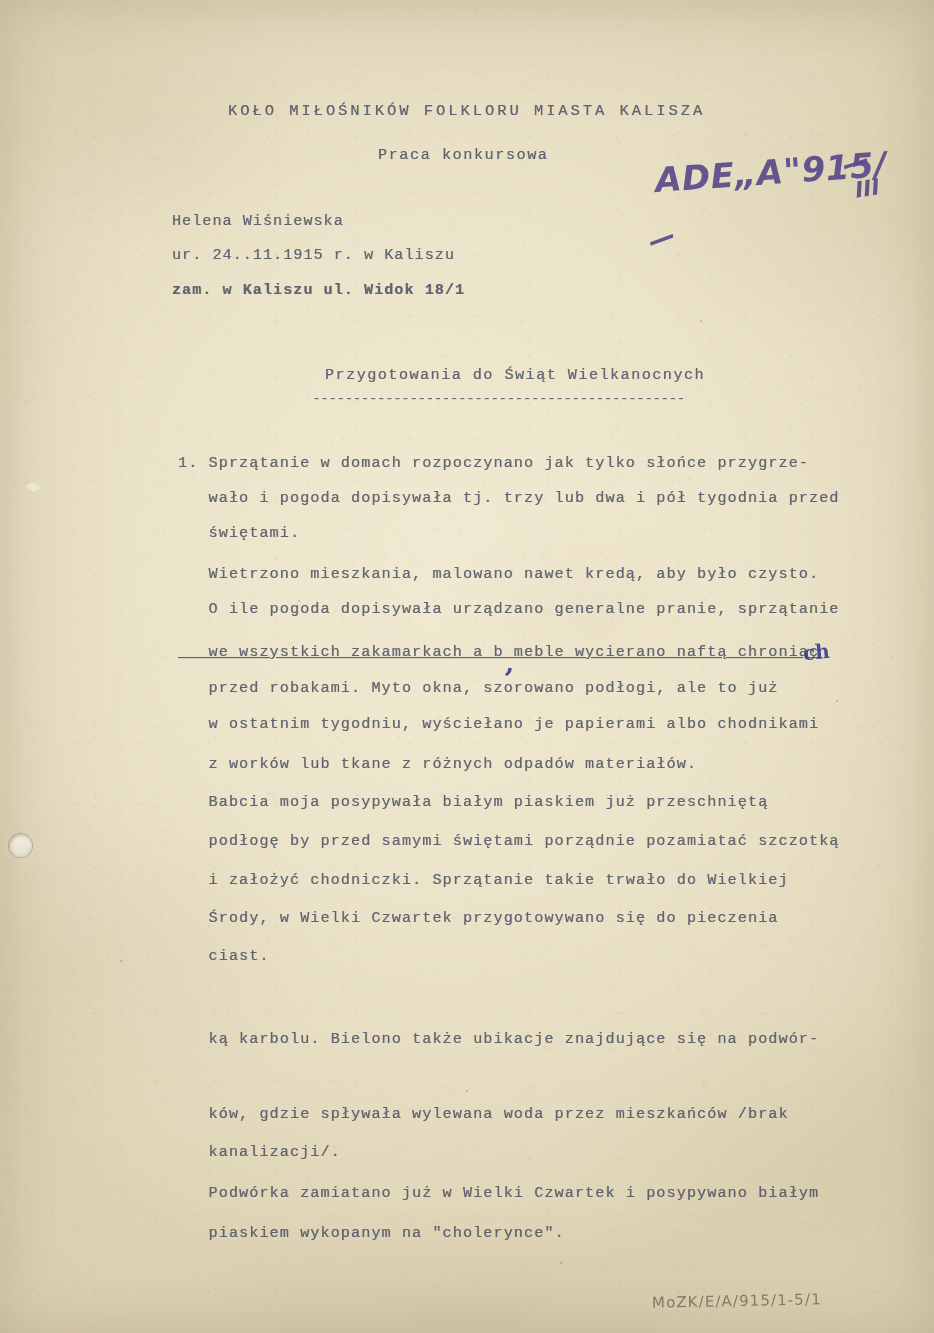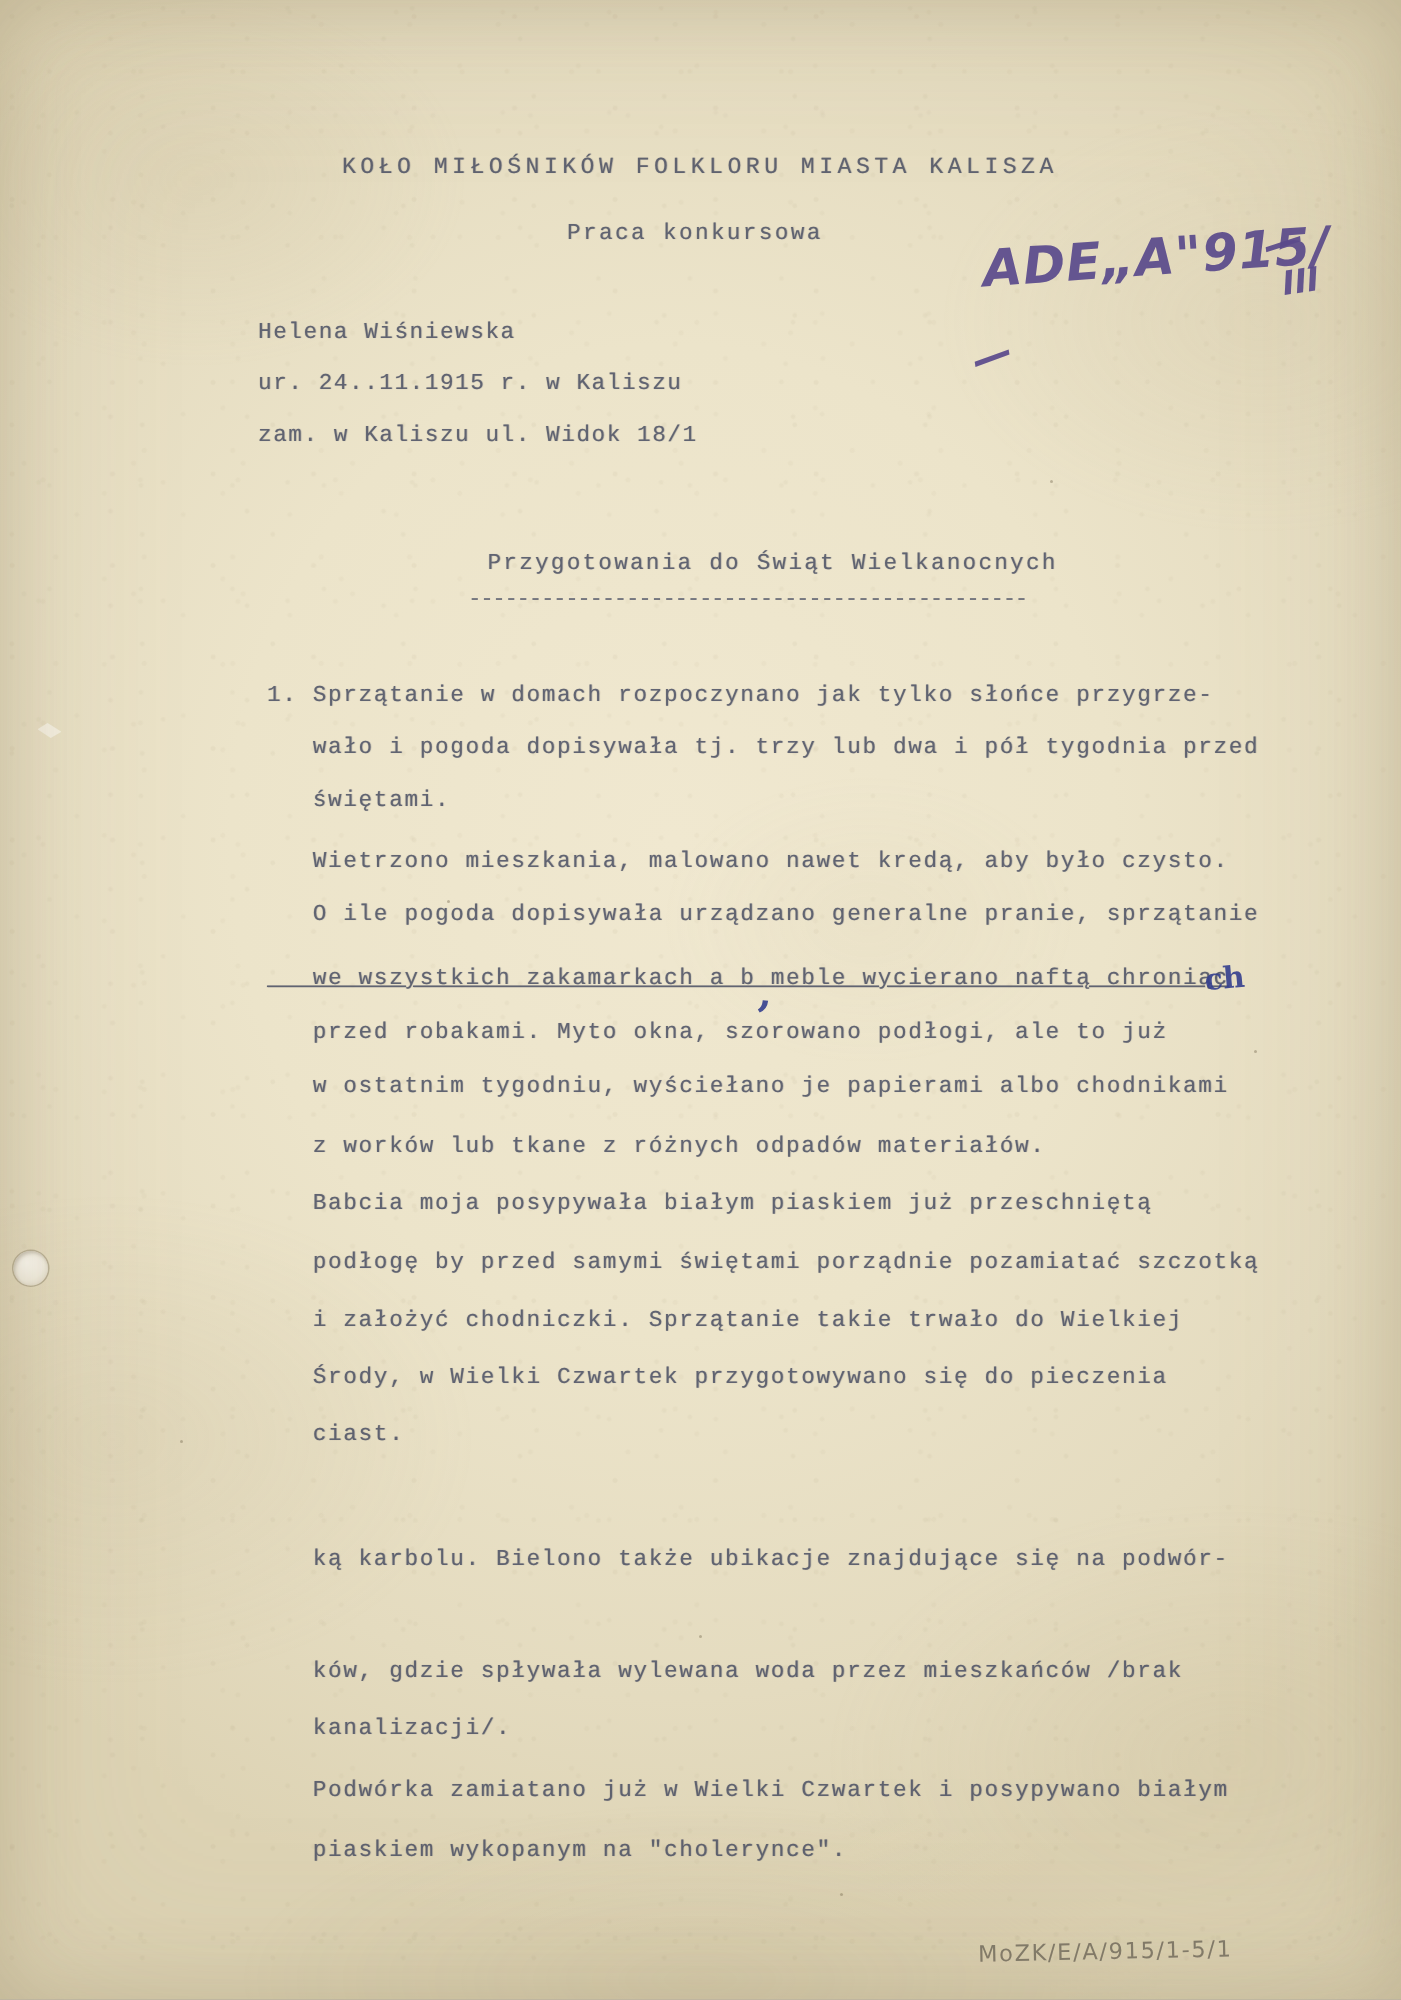--- a/index.html
+++ b/index.html
@@ -150,21 +150,21 @@
 
   <div class="blotch"></div>
   <div class="grain"></div>
 
   <div class="typed title-head" style="left:228px; top:104px;">KOŁO MIŁOŚNIKÓW FOLKLORU MIASTA KALISZA</div>
 
   <div class="typed" style="left:378px; top:148px; letter-spacing:1.6px;">Praca konkursowa</div>
 
   <div class="typed" style="left:172px; top:214px;">Helena Wiśniewska</div>
   <div class="typed" style="left:172px; top:248px;">ur. 24..11.1915 r. w Kaliszu</div>
-  <div class="typed" style="left:172px; top:283px;">zam. w Kaliszu ul. Widok 18/1</div>
+  <div class="typed" style="left:172px; top:283px;font-weight:bold;">zam. w Kaliszu ul. Widok 18/1</div>
 
   <div class="typed" style="left:325px; top:368px; letter-spacing:1.5px;">Przygotowania do Świąt Wielkanocnych</div>
   <div class="dashrule" style="left:312px; top:392px;">----------------------------------------------</div>
 
   <div class="typed body-line" style="left:178px; top:456px;">1. Sprzątanie w domach rozpoczynano jak tylko słońce przygrze-</div>
   <div class="typed body-line" style="left:178px; top:491px;">   wało i pogoda dopisywała tj. trzy lub dwa i pół tygodnia przed</div>
   <div class="typed body-line" style="left:178px; top:526px;">   świętami.</div>
   <div class="typed body-line" style="left:178px; top:567px;">   Wietrzono mieszkania, malowano nawet kredą, aby było czysto.</div>
   <div class="typed body-line" style="left:178px; top:602px;">   O ile pogoda dopisywała urządzano generalne pranie, sprzątanie</div>
   <div class="typed body-line" style="left:178px; top:645px;text-decoration:underline;">   we wszystkich zakamarkach a b meble wycierano naftą chroniąc</div>

